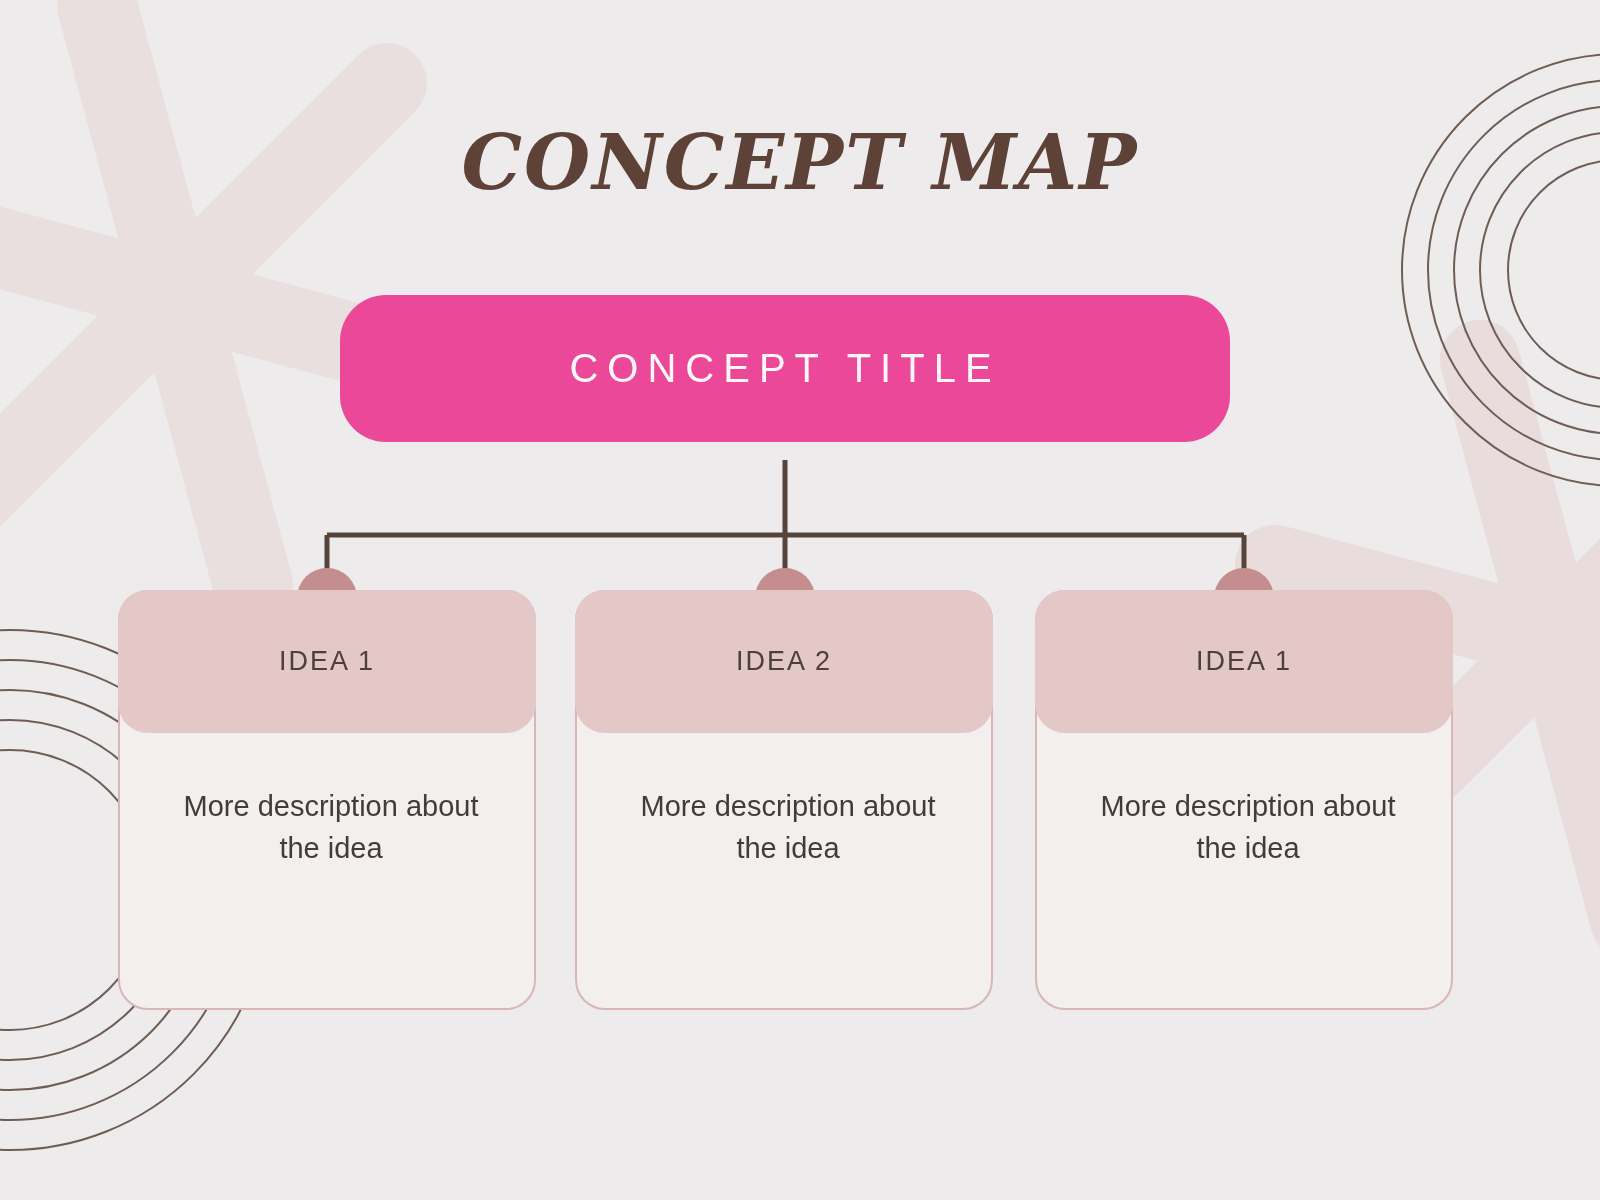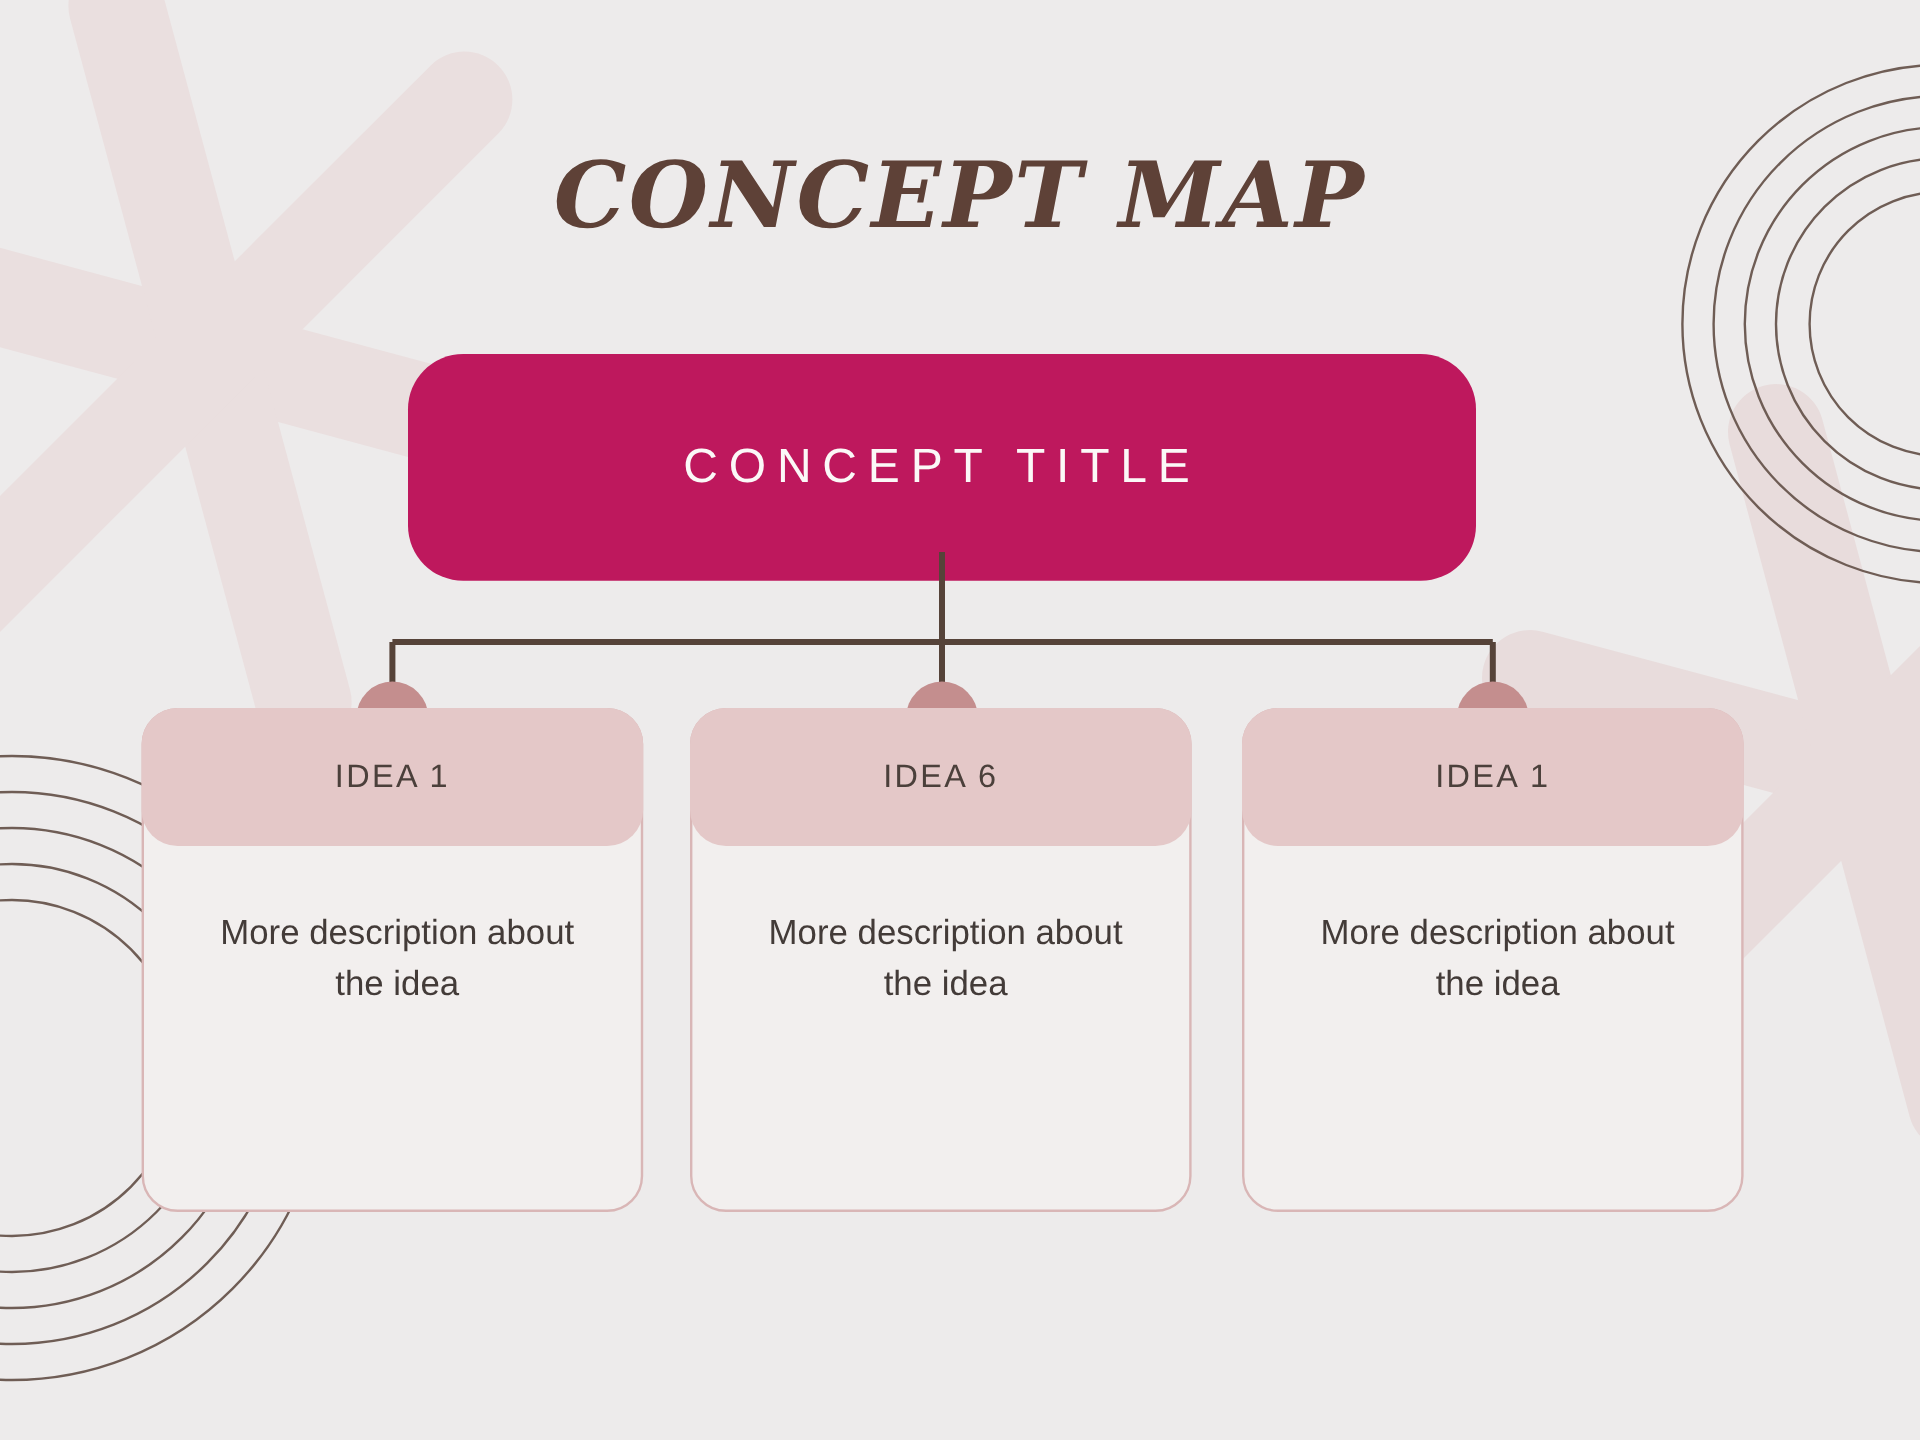--- a/index.html
+++ b/index.html
@@ -34,22 +34,22 @@
     font-size: 76px;
     letter-spacing: 2px;
     color: #5e4137;
     font-style: italic;
   }
   .concept-box {
     position: absolute;
     left: 340px;
     top: 295px;
     width: 890px;
-    height: 189px;
-    background: #be185d;
+    height: 147px;
+    background: #ec4899;
     border-radius: 46px;
     display: flex;
     align-items: center;
     justify-content: center;
   }
   .concept-box span {
     font-size: 40px;
     letter-spacing: 9px;
     color: #fbf8f7;
   }
@@ -61,21 +61,21 @@
     background: #f2efee;
     border: 2px solid #d9b6b6;
     border-radius: 30px;
     box-sizing: border-box;
   }
   .card.c1 { left: 118px; }
   .card.c2 { left: 575px; }
   .card.c3 { left: 1035px; }
   .card-header {
     margin: -2px -2px 0 -2px;
-    height: 115px;
+    height: 143px;
     background: #e4c8c8;
     border-radius: 30px;
     display: flex;
     align-items: center;
     justify-content: center;
   }
   .card-header span {
     font-size: 27px;
     letter-spacing: 2px;
     color: #4b403b;
@@ -140,21 +140,21 @@
     <div class="card-header">
       <span>IDEA 1</span>
     </div>
     <div class="card-body">
       <p>More description about the idea</p>
     </div>
   </div>
 
   <div class="card c2">
     <div class="card-header">
-      <span>IDEA 6</span>
+      <span>IDEA 2</span>
     </div>
     <div class="card-body">
       <p>More description about the idea</p>
     </div>
   </div>
 
   <div class="card c3">
     <div class="card-header">
       <span>IDEA 1</span>
     </div>

